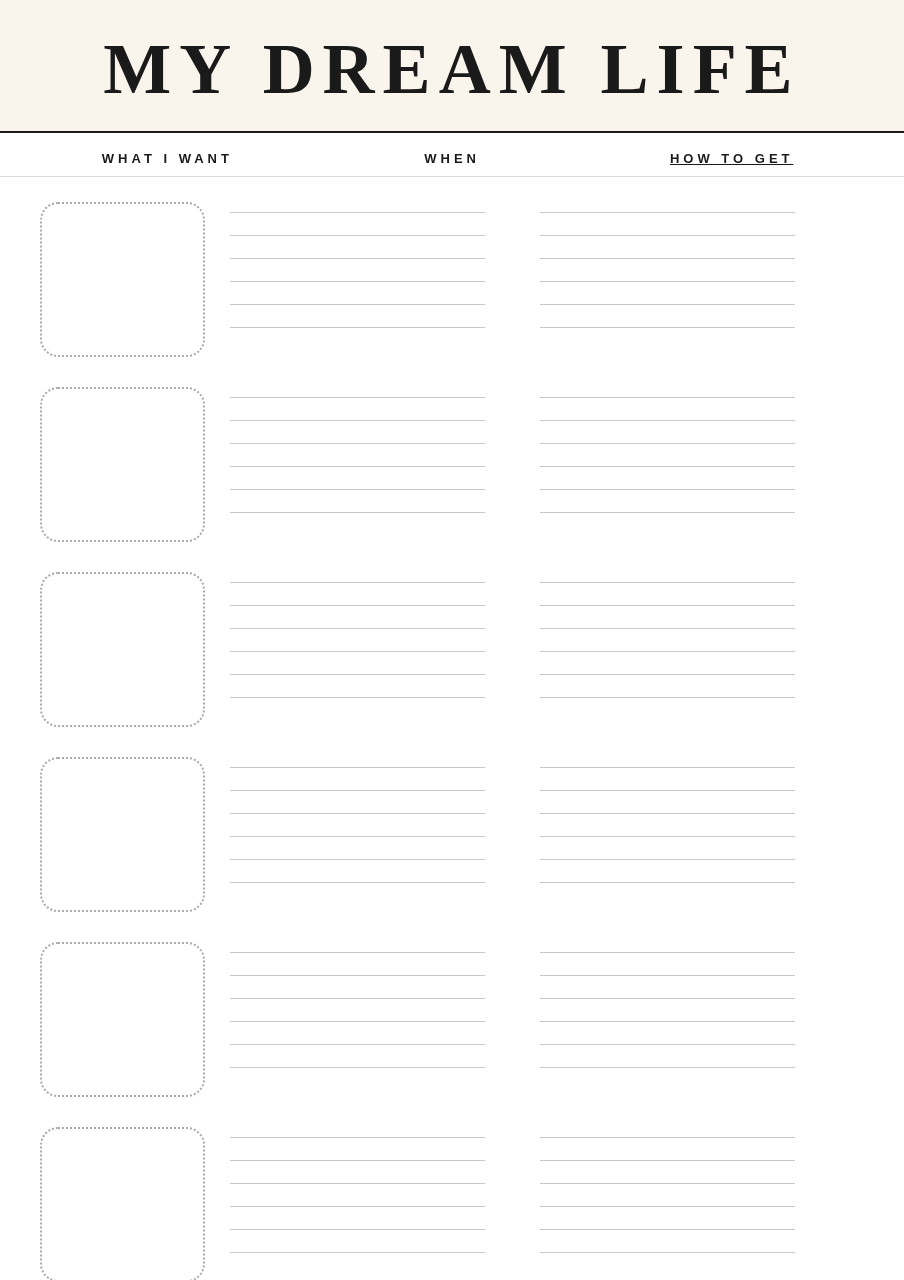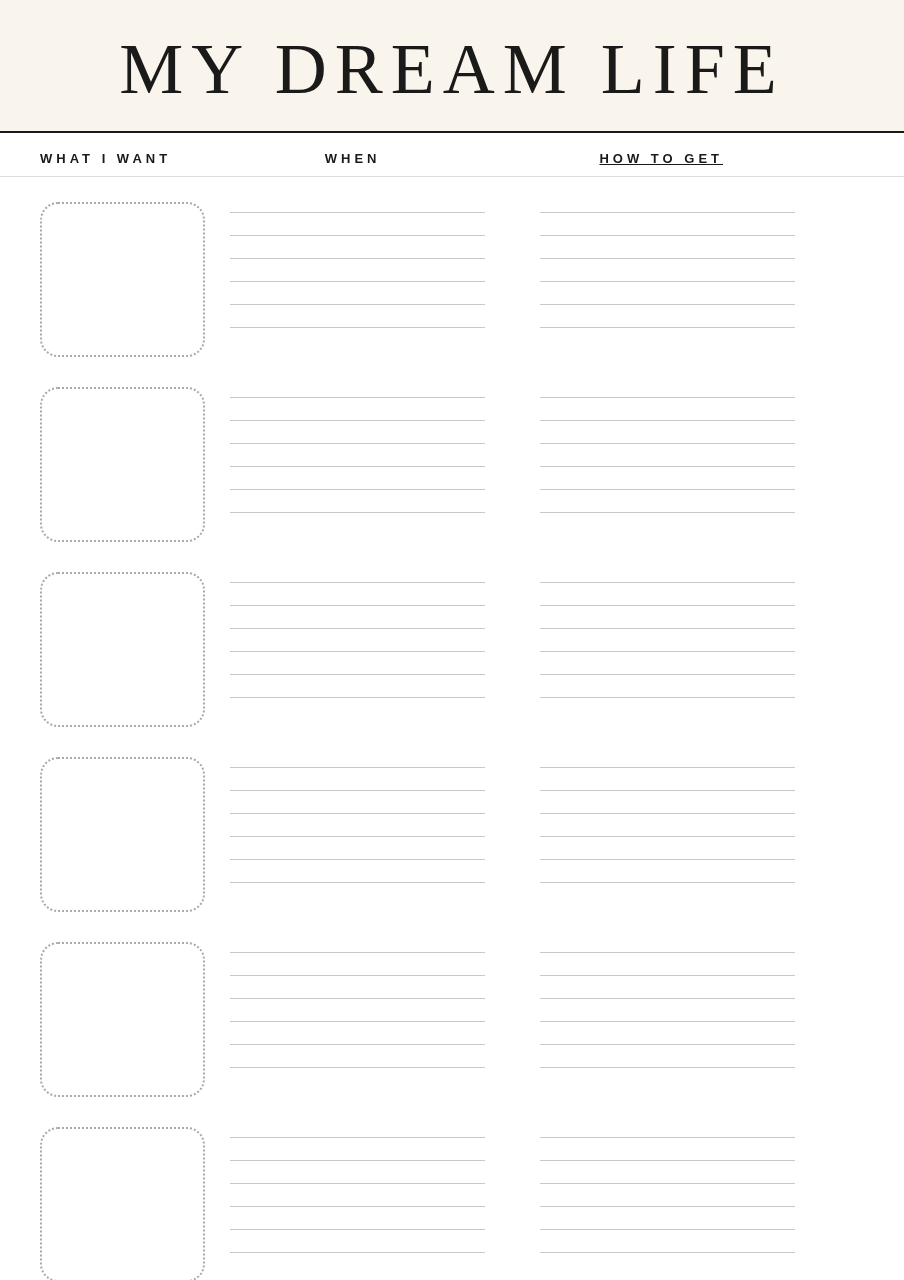--- a/index.html
+++ b/index.html
@@ -17,40 +17,41 @@
 
     .header {
       background-color: #faf5ec;
       text-align: center;
       padding: 28px 0 20px 0;
       border-bottom: 2.5px solid #1a1a1a;
     }
 
     .header h1 {
       font-size: 72px;
-      font-weight: 400;
+      font-weight: 700;
       letter-spacing: 8px;
       color: #1a1a1a;
       font-family: 'Georgia', serif;
       text-transform: uppercase;
     }
 
     .columns-header {
       display: flex;
       padding: 18px 40px 10px 40px;
       background-color: #fff;
       border-bottom: 1px solid #ddd;
     }
 
     .col-header {
       font-size: 13px;
       font-weight: 700;
       letter-spacing: 4px;
       color: #1a1a1a;
       text-transform: uppercase;
+      text-align: center;
     }
 
     .col-what { width: 260px; }
     .col-when { width: 290px; padding-left: 30px; }
     .col-how { width: 290px; padding-left: 20px; text-decoration: underline; }
 
     .content {
       background-color: #fff;
       padding: 10px 40px 30px 40px;
       display: flex;

